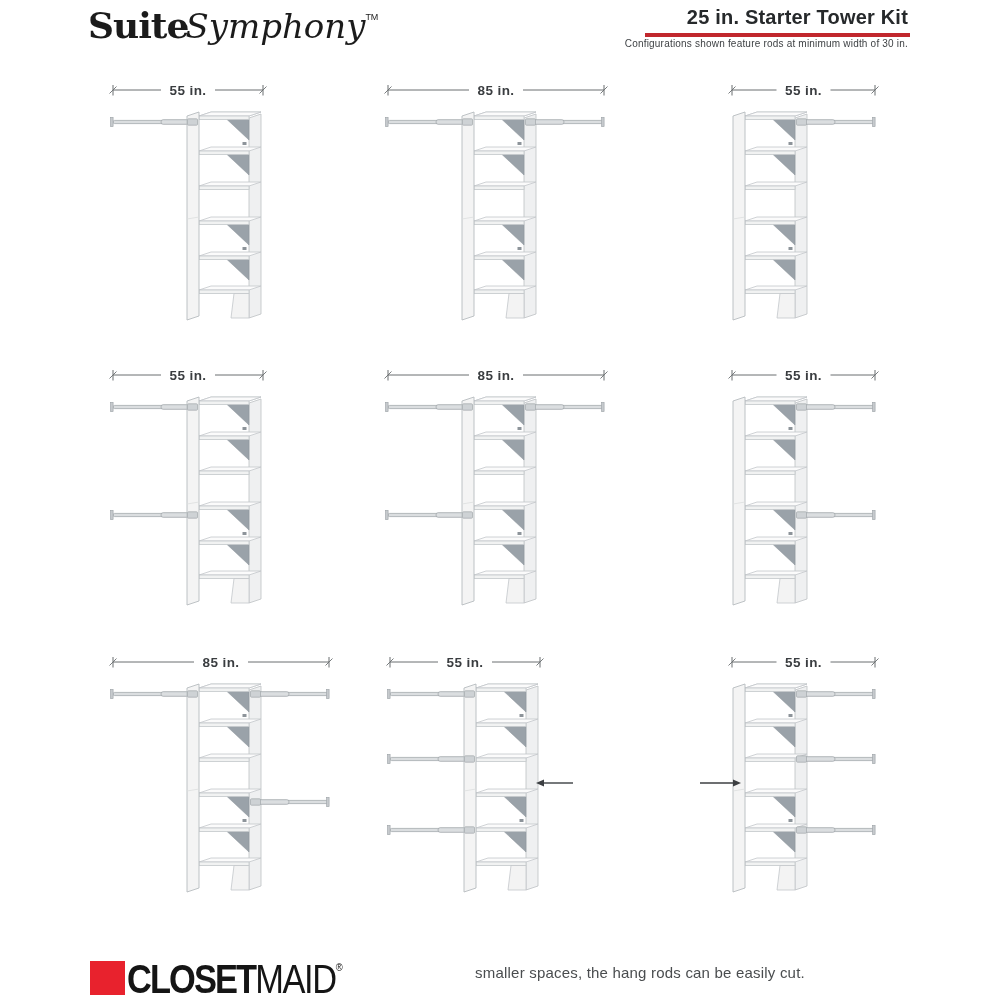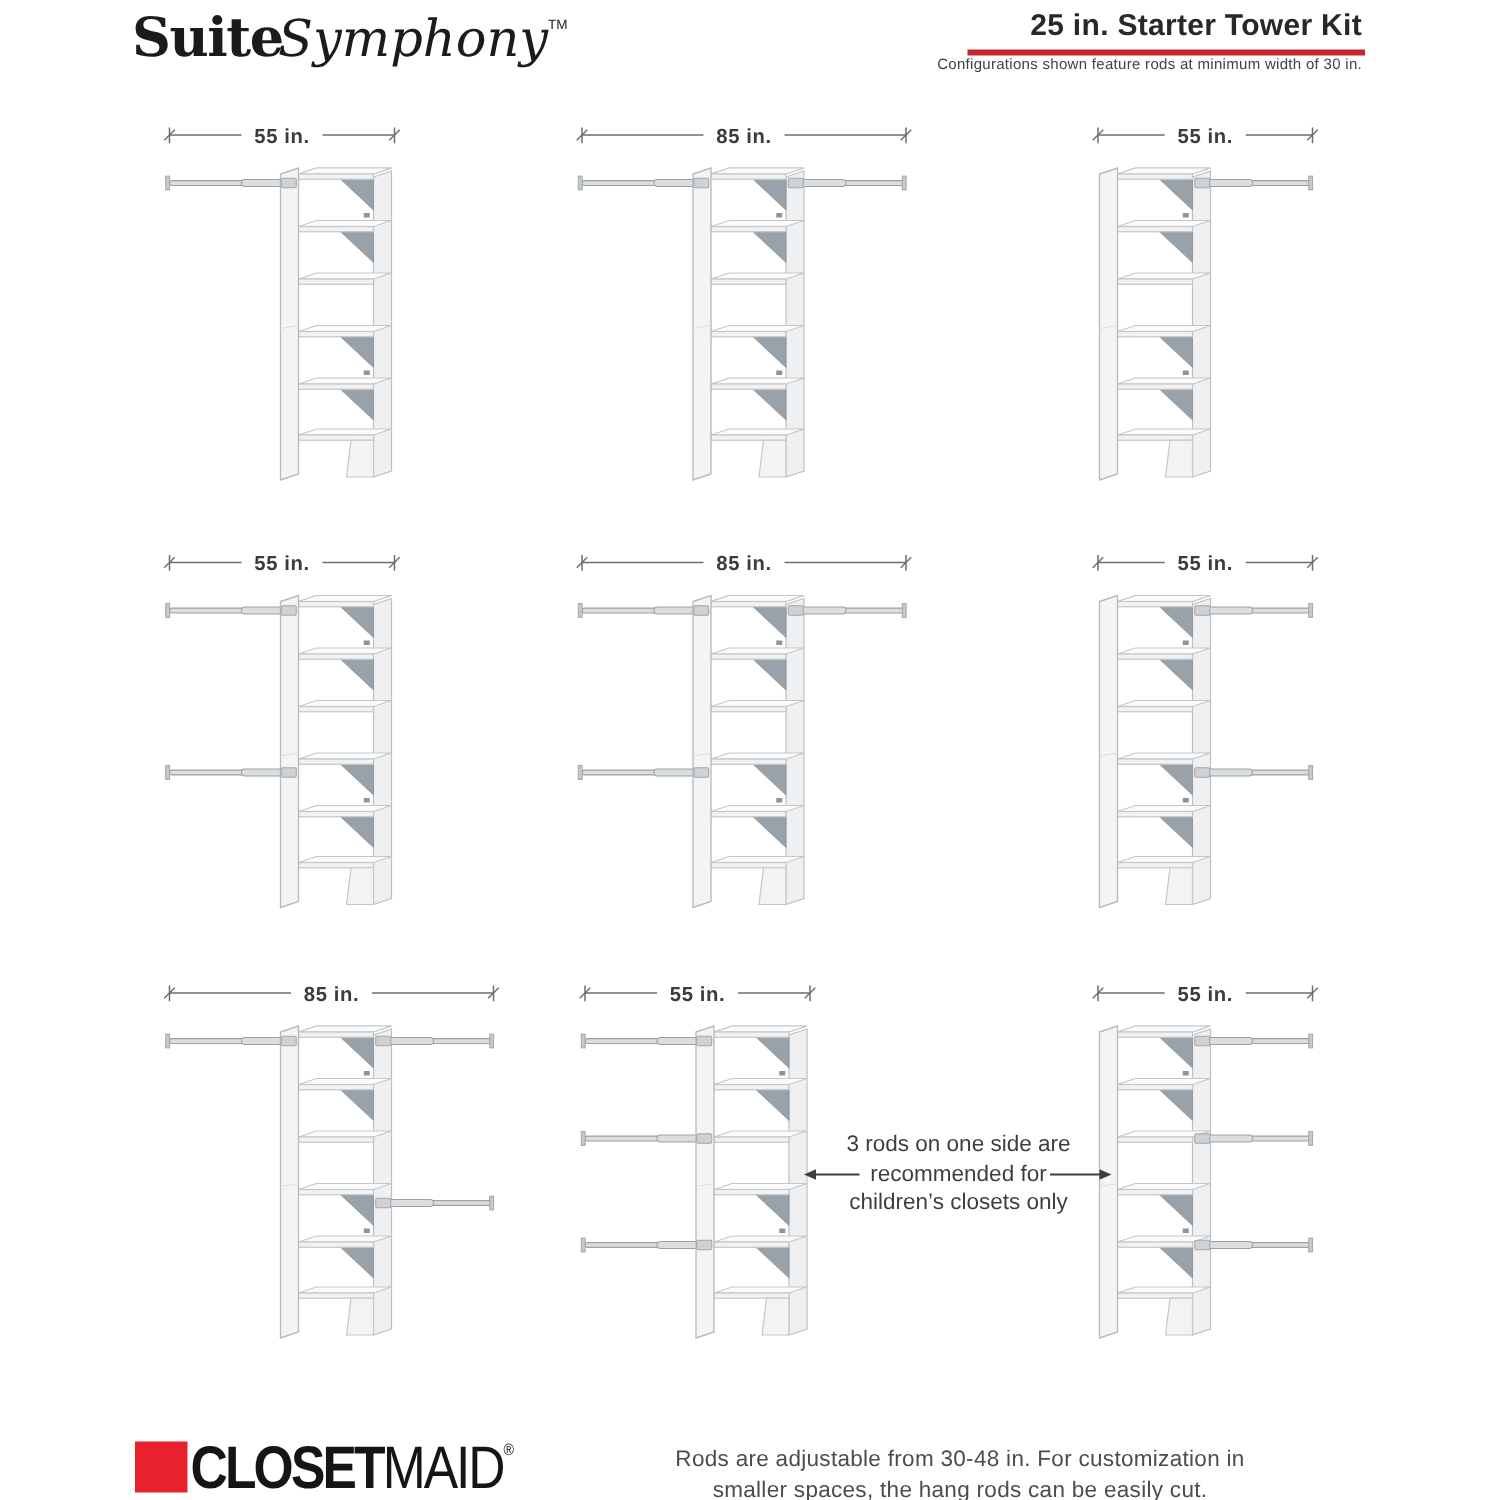--- a/index.html
+++ b/index.html
@@ -506,36 +506,30 @@
     <rect x="74" y="173.7" width="32" height="4.6" rx="2.2" fill="#dbdee0" stroke="#9ba1a5" stroke-width=".7"></rect>
     <rect x="143.5" y="171.4" width="2.6" height="9.2" fill="#c6cacd" stroke="#9ba1a5" stroke-width=".6"></rect>
   </g>
           <rect x="67.5" y="36.8" width="10" height="6.4" rx="1" fill="#ced2d5" stroke="#a2a7ab" stroke-width=".7"></rect>
           <rect x="67.5" y="101.8" width="10" height="6.4" rx="1" fill="#ced2d5" stroke="#a2a7ab" stroke-width=".7"></rect>
           <rect x="67.5" y="172.8" width="10" height="6.4" rx="1" fill="#ced2d5" stroke="#a2a7ab" stroke-width=".7"></rect>
         </svg>
       </div>
     </div>
 
-  <div id="annotation">
-    <div>3 rods on one side are</div>
-    <div>recommended for</div>
-    <div>children’s closets only</div>
-  </div>
   <svg class="ann-arrow" style="left:535px;top:777px;" width="40" height="12">
     <line x1="8" y1="6" x2="38" y2="6" stroke="#3c3f42" stroke-width="1.4"></line>
     <polygon points="1,6 9,2.5 9,9.5" fill="#3c3f42"></polygon>
   </svg>
   <svg class="ann-arrow" style="left:698px;top:777px;" width="44" height="12">
     <line x1="2" y1="6" x2="36" y2="6" stroke="#3c3f42" stroke-width="1.4"></line>
     <polygon points="43,6 35,2.5 35,9.5" fill="#3c3f42"></polygon>
   </svg>
 
   <div id="logo-square"></div>
   <div id="logo-text">
     <span class="closet">CLOSET</span><span class="maid">MAID</span><span class="reg">®</span>
   </div>
   <div id="footer-note">
-    <div>Rods are adjustable from 30-48 in. For customization in</div>
     <div>smaller spaces, the hang rods can be easily cut.</div>
   </div>
 
 </div>
 
 </body></html>

